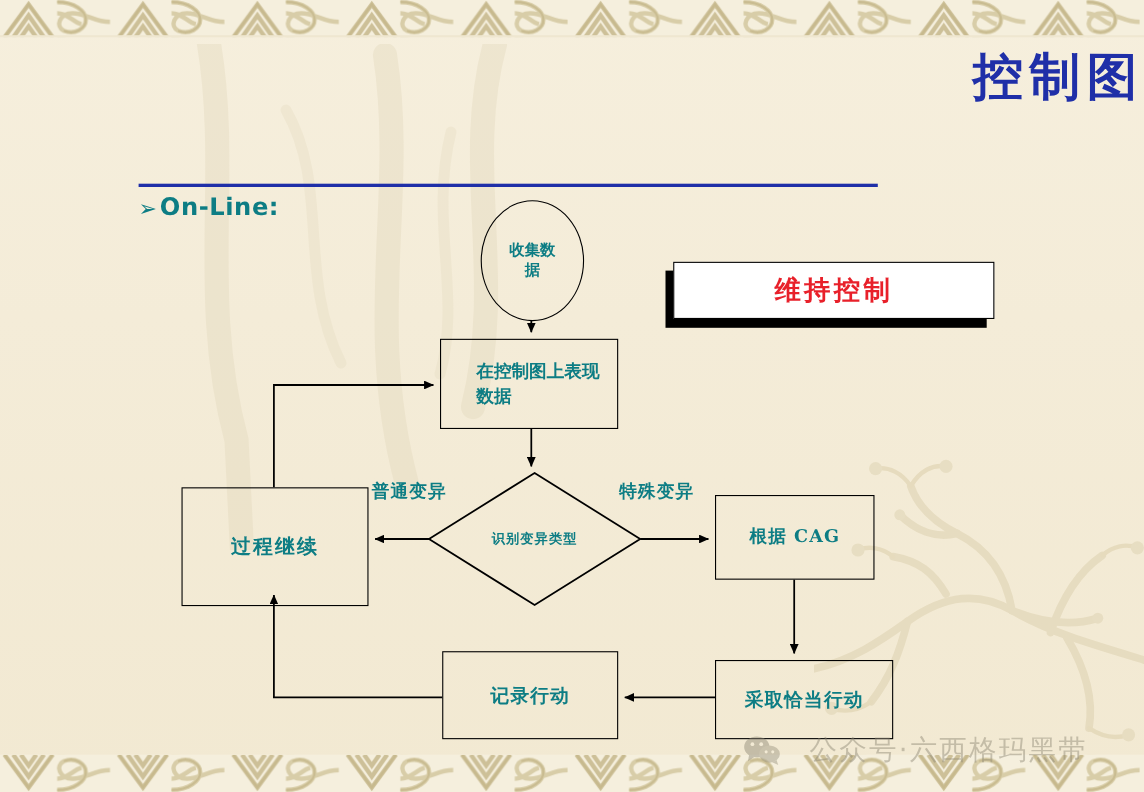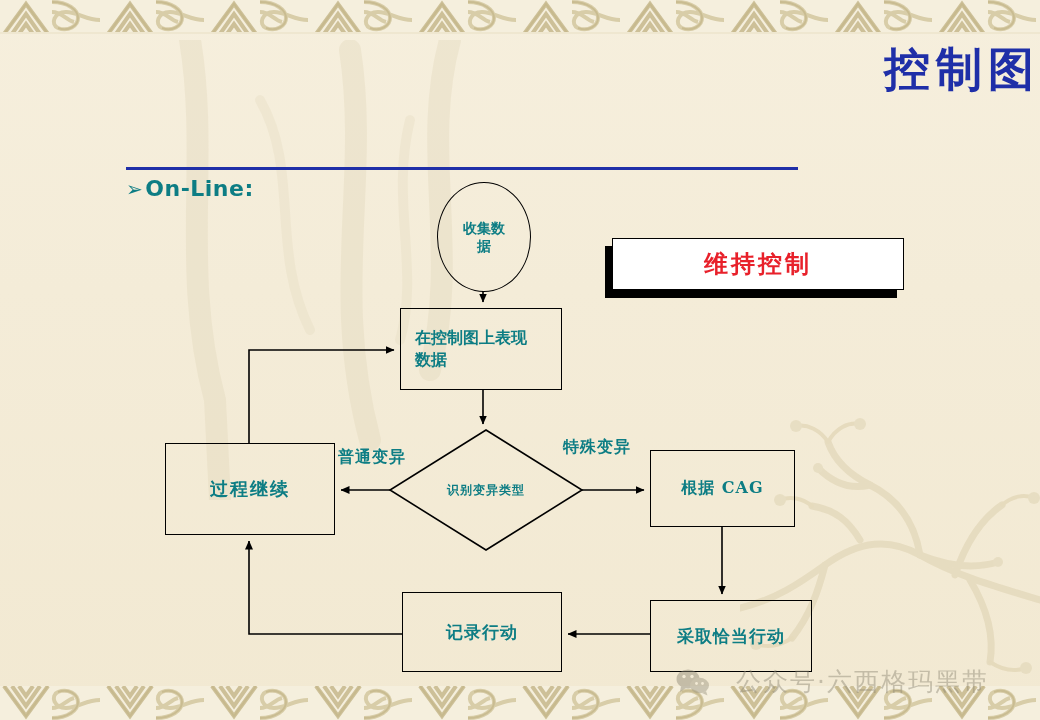--- a/index.html
+++ b/index.html
@@ -132,24 +132,24 @@
     box-sizing: border-box;
     border: 1px solid #000000;
     background: transparent;
     display: flex;
     align-items: center;
     font-family: "DejaVu Serif", "Liberation Serif", serif;
     font-weight: bold;
     color: #0d7d84;
   }
   .node.center { justify-content: center; text-align: center; }
-  .node.leftpad { justify-content: flex-start; padding-left: 14px; text-align: left; }
+  .node.leftpad { justify-content: flex-start; padding-left: 32px; text-align: left; }
 
   #node-plot   { left: 400px; top: 308px; width: 162px; height: 82px; font-size: 16px; line-height: 1.35; }
-  #node-cont   { left: 165px; top: 443px; width: 170px; height: 92px; font-size: 18px; letter-spacing: 2px; }
+  #node-cont   { left: 165px; top: 443px; width: 170px; height: 108px; font-size: 18px; letter-spacing: 2px; }
   #node-cag    { left: 650px; top: 450px; width: 145px; height: 77px; font-size: 16px; letter-spacing: 1px; }
   #node-action { left: 650px; top: 600px; width: 162px; height: 72px; font-size: 17px; letter-spacing: 1px; }
   #node-record { left: 402px; top: 592px; width: 160px; height: 80px; font-size: 17px; letter-spacing: 1px; }
 
   #node-collect {
     position: absolute;
     left: 437px; top: 182px;
     width: 92px; height: 108px;
     border: 1px solid #000000;
     border-radius: 50%;
@@ -176,21 +176,21 @@
 
   .edge-label {
     position: absolute;
     font-family: "DejaVu Serif", "Liberation Serif", serif;
     font-weight: bold;
     font-size: 16px;
     color: #0d7d84;
     letter-spacing: 1px;
     white-space: nowrap;
   }
-  #label-common  { left: 338px; top: 437px; margin-top: 10px; }
+  #label-common  { left: 338px; top: 437px; }
   #label-special { left: 563px; top: 437px; }
 
   
   #wm {
     position: absolute;
     left: 676px; top: 665px;
     display: flex; align-items: center; gap: 26px;
     opacity: 0.45;
     pointer-events: none;
   }

